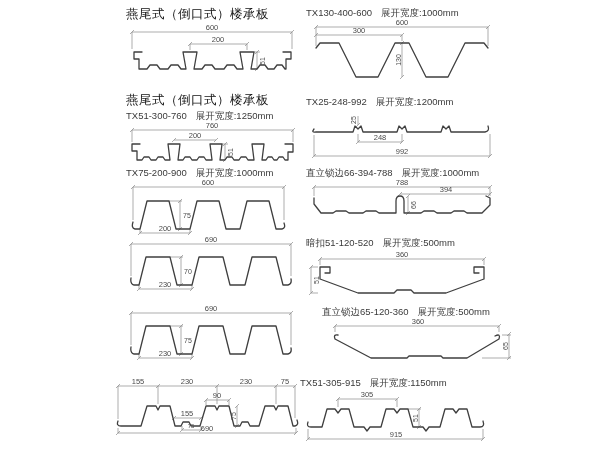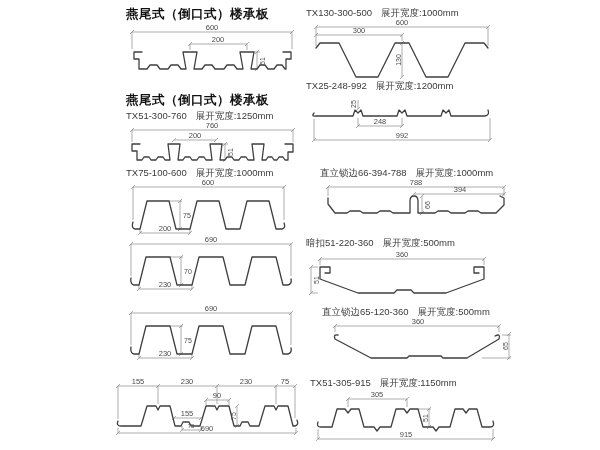--- a/index.html
+++ b/index.html
@@ -1,19 +1,19 @@
 <!DOCTYPE html>
 <html><head>
 <meta charset="utf-8">
 <style>
   html,body{margin:0;padding:0;background:#ffffff;}
   .stage{position:relative;width:600px;height:450px;background:#ffffff;overflow:hidden;
          font-family:"Liberation Sans","DejaVu Sans",sans-serif;}
   .panel{position:absolute;}
-  .heading{font-size:12.5px;font-weight:bold;color:#111;height:17px;line-height:17px;letter-spacing:.5px;}
+  .heading{font-size:12.5px;font-weight:normal;color:#111;height:17px;line-height:17px;letter-spacing:.5px;}
   .subtitle{font-size:9.5px;color:#3a3a3a;height:13px;line-height:13px;white-space:nowrap;}
   .subtitle .spread{margin-left:9px;}
   svg{display:block;}
   svg text{font-family:"Liberation Sans","DejaVu Sans",sans-serif;font-size:7.5px;fill:#4a4a4a;text-anchor:middle;}
   svg text.v{font-size:7px;}
   svg text.s{text-anchor:start;}
   svg text.t{font-size:6px;}
   .p{fill:none;stroke:#3f3f3f;stroke-width:1.3;stroke-linejoin:round;stroke-linecap:round;}
   .d{fill:none;stroke:#8a8a8a;stroke-width:0.7;}
 </style>
@@ -42,21 +42,21 @@
       <path class="d" d="M6,8 H167 M4,10 L8,6 M165,10 L169,6 M6,8 V20 M167,8 V20 M48,18 H90 M46,20 L50,16 M88,20 L92,16 M99,22 V38 M97,24 L101,20 M97,40 L101,36 M96,22 H102"></path>
       <path class="p" d="M14,22 H6 V29 H11 V38 h5 l2,-3 h5 l2,3 h5 l2,-3 h5 l2,3 h5 L42,22 H54 L52,38 h5 l2,-3 h5 l2,3 h5 l2,-3 h5 l2,3 h6 L84,22 H96 L94,38 h5 l2,-3 h5 l2,3 h5 l2,-3 h5 l2,3 h6 L126,22 H138 L136,38 h4 l2,-3 h4 l2,3 h3 l2,-3 h4 l2,3 h3 V30 H167 V22 H159"></path>
       <text x="86" y="6">760</text>
       <text x="69" y="16">200</text>
       <text class="v" x="107" y="30" transform="rotate(-90 107 30)">51</text>
     </svg>
   </div>
 
   <div class="panel" style="left:126px;top:166px;width:178px">
     <div class="subtitle">
-      <span class="model">TX75-100-600</span><span class="spread">展开宽度:1000mm</span>
+      <span class="model">TX75-200-900</span><span class="spread">展开宽度:1000mm</span>
     </div>
     <svg width="165" height="58" viewBox="0 0 165 58">
       <path class="d" d="M7,8 H158 M5,10 L9,6 M156,10 L160,6 M7,8 V41 M158,8 V41 M54,22 V50 M52,24 L56,20 M52,52 L56,48 M43,22 H56 M14,54 H64 M12,56 L16,52 M62,56 L66,52 M14,50 V54 M64,50 V54"></path>
       <path class="p" d="M7,43 Q5,49 9,50 H14 L21,22 H43 L50,50 H64 L71,22 H93 L100,50 H114 L121,22 H143 L150,50 H156 Q160,49 158,44"></path>
       <text x="82" y="6">600</text>
       <text class="s v" x="57" y="39">75</text>
       <text x="39" y="52">200</text>
     </svg>
   </div>
 
@@ -91,60 +91,60 @@
       <text x="107" y="22">90</text>
       <text x="77" y="40">155</text>
       <text class="t" x="81" y="52">75</text>
       <text class="v" x="126" y="40" transform="rotate(-90 126 40)">75</text>
       <text x="97" y="55">690</text>
     </svg>
   </div>
 
   <div class="panel" style="left:306px;top:6px;width:194px">
     <div class="subtitle">
-      <span class="model">TX130-300-500</span><span class="spread">展开宽度:1000mm</span>
+      <span class="model">TX130-400-600</span><span class="spread">展开宽度:1000mm</span>
     </div>
     <svg width="192" height="68" viewBox="0 0 192 68">
       <path class="d" d="M10,8 H182 M8,10 L12,6 M180,10 L184,6 M10,8 V27 M182,8 V27 M10,16 H96 M8,18 L12,14 M94,18 L98,14 M96,16 V22 M96,24 V58 M94,26 L98,22 M94,60 L98,56"></path>
       <path class="p" d="M10,29 L14,24 H33 L50,58 H72 L89,24 H103 L120,58 H142 L159,24 H178 L182,29"></path>
       <text x="96" y="6">600</text>
       <text x="53" y="14">300</text>
       <text class="v" x="95" y="41" transform="rotate(-90 95 41)">130</text>
     </svg>
   </div>
 
-  <div class="panel" style="left:306px;top:79px;width:194px">
+  <div class="panel" style="left:306px;top:95px;width:194px">
     <div class="subtitle">
       <span class="model">TX25-248-992</span><span class="spread">展开宽度:1200mm</span>
     </div>
     <svg width="192" height="54" viewBox="0 0 192 54">
       <path class="d" d="M52,8 V17 M50,19 L54,15 M52,26 V34 M96,26 V34 M52,34 H96 M50,36 L54,32 M94,36 L98,32 M8,27 V48 M184,26 V48 M8,48 H184 M6,50 L10,46 M182,50 L186,46"></path>
       <path class="p" d="M8,21 Q5,25 10,24 H47 L49,18 L52,21 L55,18 L57,24 H91 L93,18 L96,21 L99,18 L101,24 H135 L137,18 L140,21 L143,18 L145,24 H179 Q184,23 182,18"></path>
       <text class="v" x="50" y="12" transform="rotate(-90 50 12)">25</text>
       <text x="74" y="32">248</text>
       <text x="96" y="46">992</text>
     </svg>
   </div>
 
-  <div class="panel" style="left:320px;top:166px;width:194px">
+  <div class="panel" style="left:306px;top:166px;width:194px">
     <div class="subtitle">
       <span class="model">直立锁边66-394-788</span><span class="spread">展开宽度:1000mm</span>
     </div>
     <svg width="192" height="48" viewBox="0 0 192 48">
       <path class="d" d="M8,8 H184 M6,10 L10,6 M182,10 L186,6 M8,8 V17 M184,8 V17 M94,15 H184 M92,17 L96,13 M182,17 L186,13 M102,17 V34 M100,19 L104,15 M100,36 L104,32"></path>
       <path class="p" d="M8,19 V25 L15,34 H27 l3,-2 h10 l3,2 H57 l3,-2 h10 l3,2 H90 V22 Q90,17 94,17 Q98,17 98,22 V34 H115 l3,-2 h10 l3,2 H145 l3,-2 h10 l3,2 H176 L184,26 V19 L180,17"></path>
       <text x="96" y="6">788</text>
       <text x="140" y="13">394</text>
       <text class="v" x="110" y="26" transform="rotate(-90 110 26)">66</text>
     </svg>
   </div>
 
   <div class="panel" style="left:306px;top:236px;width:194px">
     <div class="subtitle">
-      <span class="model">暗扣51-220-360</span><span class="spread">展开宽度:500mm</span>
+      <span class="model">暗扣51-120-520</span><span class="spread">展开宽度:500mm</span>
     </div>
     <svg width="192" height="56" viewBox="0 0 192 56">
       <path class="d" d="M14,10 H178 M12,12 L16,8 M176,12 L180,8 M14,10 V16 M178,10 V16 M5,18 V44 M3,20 L7,16 M3,46 L7,42 M5,18 H12 M5,44 H12"></path>
       <path class="p" d="M19,24 H24 V18 H14 V30 L52,44 H88 L91,41 H105 L108,44 H140 L178,30 V18 H168 V24 H173"></path>
       <text x="96" y="8">360</text>
       <text class="v" x="13" y="31" transform="rotate(-90 13 31)">51</text>
     </svg>
   </div>
 
   <div class="panel" style="left:322px;top:305px;width:194px">
@@ -152,21 +152,21 @@
       <span class="model">直立锁边65-120-360</span><span class="spread">展开宽度:500mm</span>
     </div>
     <svg width="192" height="52" viewBox="0 0 192 52">
       <path class="d" d="M13,8 H177 M11,10 L15,6 M175,10 L179,6 M13,8 V14 M177,8 V14 M187,16 V40 M185,18 L189,14 M185,42 L189,38 M180,17 H189 M160,40 H189"></path>
       <path class="p" d="M16,17 Q11,16 13,21 L49,40 H85 L87,38 H119 L121,40 H145 L177,21 Q179,15 173,18"></path>
       <text x="96" y="6">360</text>
       <text class="v" x="186" y="28" transform="rotate(-90 186 28)">65</text>
     </svg>
   </div>
 
-  <div class="panel" style="left:310px;top:376px;width:194px">
+  <div class="panel" style="left:300px;top:376px;width:194px">
     <div class="subtitle">
       <span class="model">TX51-305-915</span><span class="spread">展开宽度:1150mm</span>
     </div>
     <svg width="192" height="58" viewBox="0 0 192 58">
       <path class="d" d="M38,10 H97 M36,12 L40,8 M95,12 L99,8 M38,10 V18 M97,10 V18 M119,20 V38 M117,22 L121,18 M117,40 L121,36 M108,20 H121 M8,50 H183 M6,52 L10,48 M181,52 L185,48 M8,40 V50 M183,40 V50"></path>
       <path class="p" d="M8,33 Q6,38 11,38 H22 L27,20 H35 l3,4 l3,-4 H49 L54,38 h10 l3,4 l3,-4 h11 L86,20 H94 l3,4 l3,-4 H108 L113,38 h10 l3,4 l3,-4 h11 L145,20 H153 l3,4 l3,-4 H167 L172,38 h8 Q185,38 183,32"></path>
       <text x="67" y="8">305</text>
       <text class="v" x="118" y="29" transform="rotate(-90 118 29)">51</text>
       <text x="96" y="48">915</text>
     </svg>

